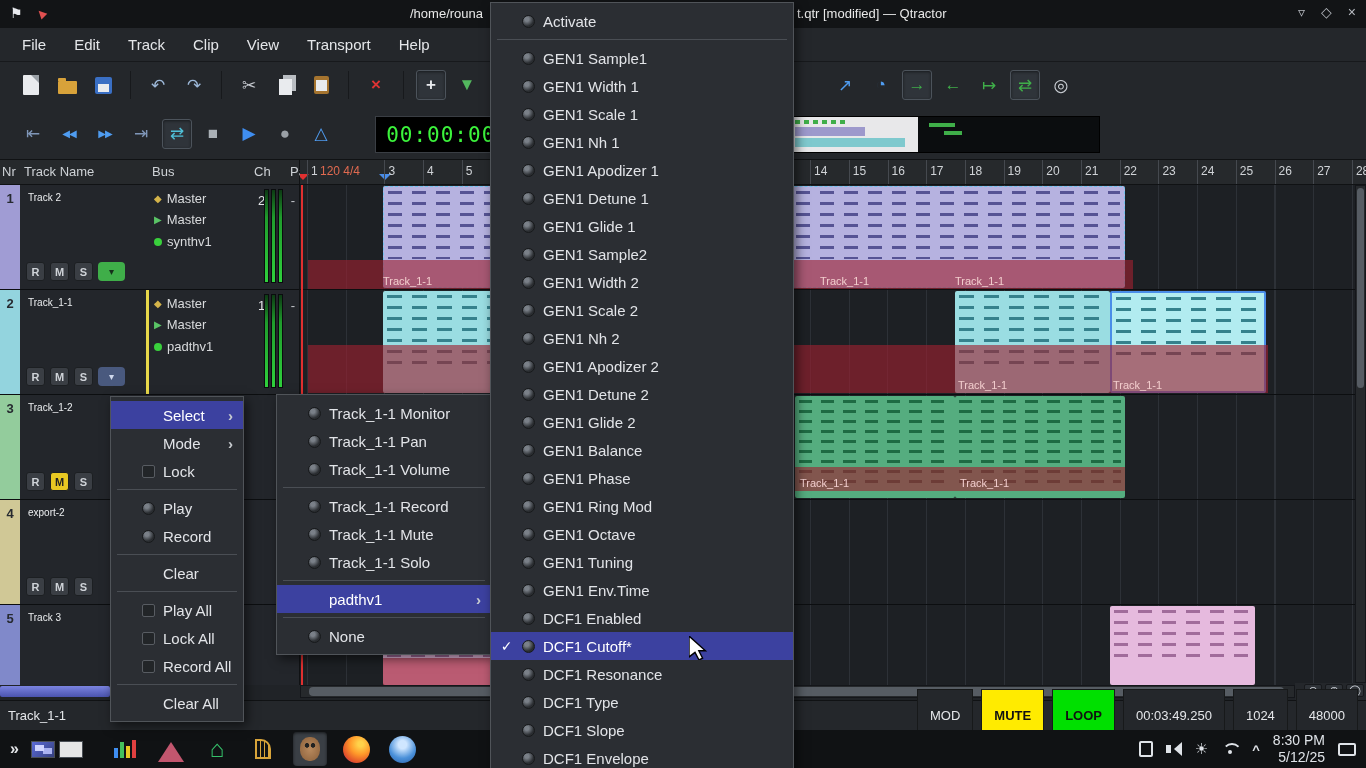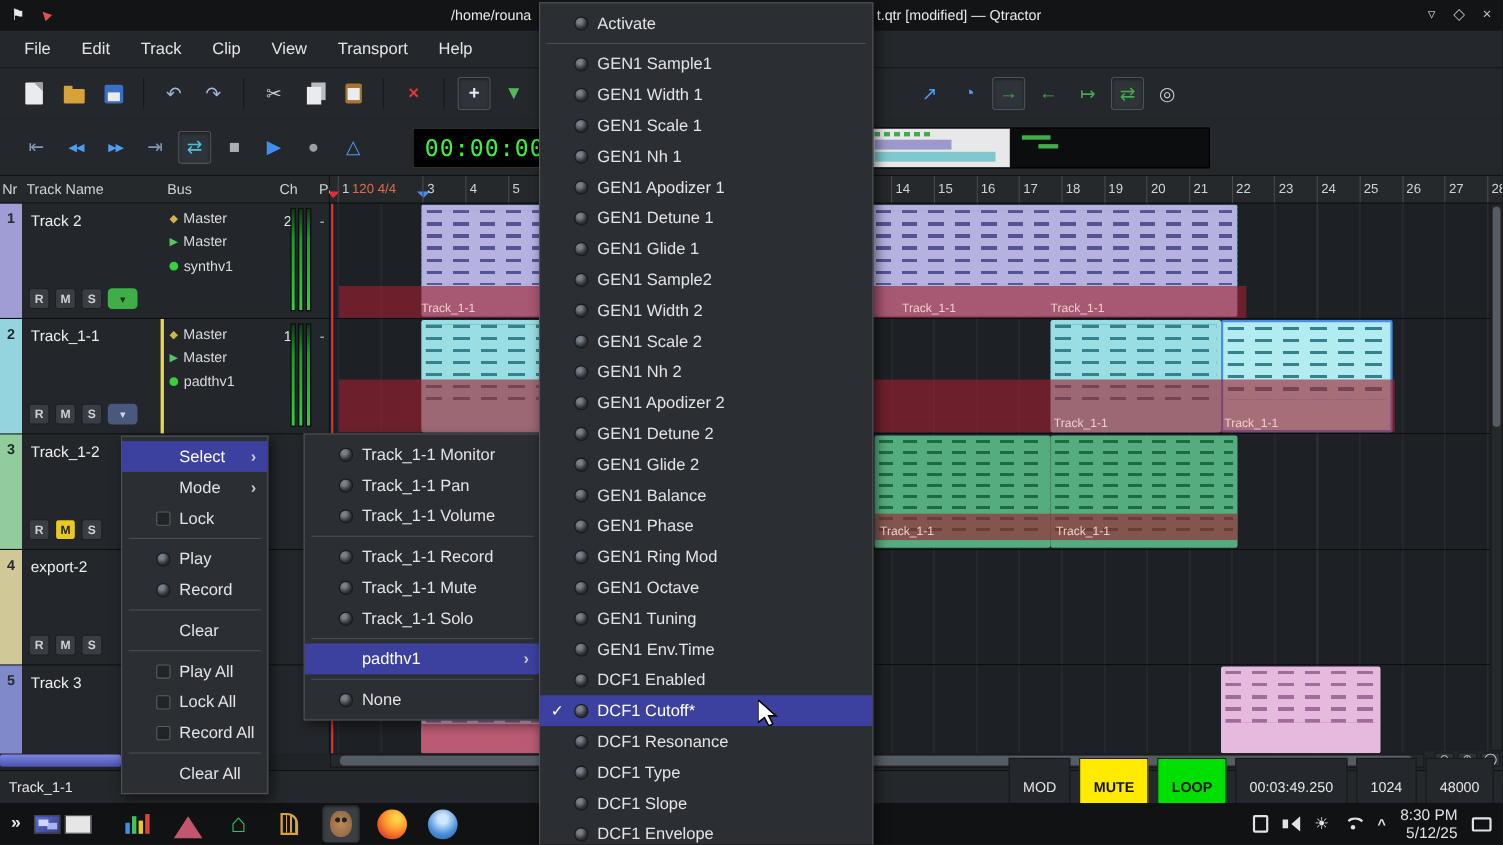--- a/index.html
+++ b/index.html
@@ -52,21 +52,21 @@
   .ruler { position:absolute; left:300px; top:160px; width:1066px; height:25px; background:#26292c; border-bottom:1px solid #101214; overflow:hidden; }
   .tick { position:absolute; top:0; height:25px; border-left:1px solid #45494f; }
   .tick span { position:absolute; left:3px; top:4px; font-size:12px; color:#d0d3d7; }
   .ruler-tempo { position:absolute; left:20px; top:4px; font-size:12px; color:#e06a50; white-space:nowrap; }
   .rmark { position:absolute; top:14px; width:0; height:0; border:6px solid transparent; }
 
   .tracklist { position:absolute; left:0; top:185px; width:300px; height:500px; overflow:hidden; background:#1d2024; border-right:1px solid #101214; }
   .trow { position:relative; height:105px; border-bottom:1px solid #0c0e10; background:#23262b; display:flex; }
   .tnum { width:20px; font-size:13px; font-weight:bold; color:#262a30; text-align:center; padding-top:6px; }
   .tbody { position:relative; flex:1; }
-  .tname { position:absolute; left:8px; top:7px; font-size:14px; color:#eceef0; }
+  .tname { position:absolute; left:8px; top:7px; font-size:10px; color:#eceef0; }
   .stripe { position:absolute; left:126px; top:0; bottom:0; width:3px; background:#e8d84a; }
   .busline { position:absolute; left:134px; font-size:13px; color:#d8dadc; display:flex; align-items:center; gap:5px; white-space:nowrap; }
   .bic { font-size:10px; }
   .pdot { width:8px; height:8px; border-radius:50%; background:#39d03c; display:inline-block; }
   .chval { position:absolute; left:238px; top:8px; font-size:13px; color:#e4e6e9; }
   .patchval { position:absolute; right:4px; top:8px; font-size:13px; color:#c4c8cc; }
   .meters { position:absolute; right:16px; top:4px; bottom:6px; display:flex; gap:2px; }
   .meterbar { width:5px; height:100%; background:linear-gradient(180deg,#0d3a14 0%,#1f9c2c 30%,#2fd13c 100%); border:1px solid #0a0c0e; }
   .btnrow { position:absolute; left:6px; bottom:8px; display:flex; gap:5px; align-items:center; }
   .sbtn { width:19px; height:19px; background:#3a3e44; border:1px solid #1c1f22; border-radius:3px; color:#cfd3d8; font-size:11px; font-weight:bold; display:flex; align-items:center; justify-content:center; }

